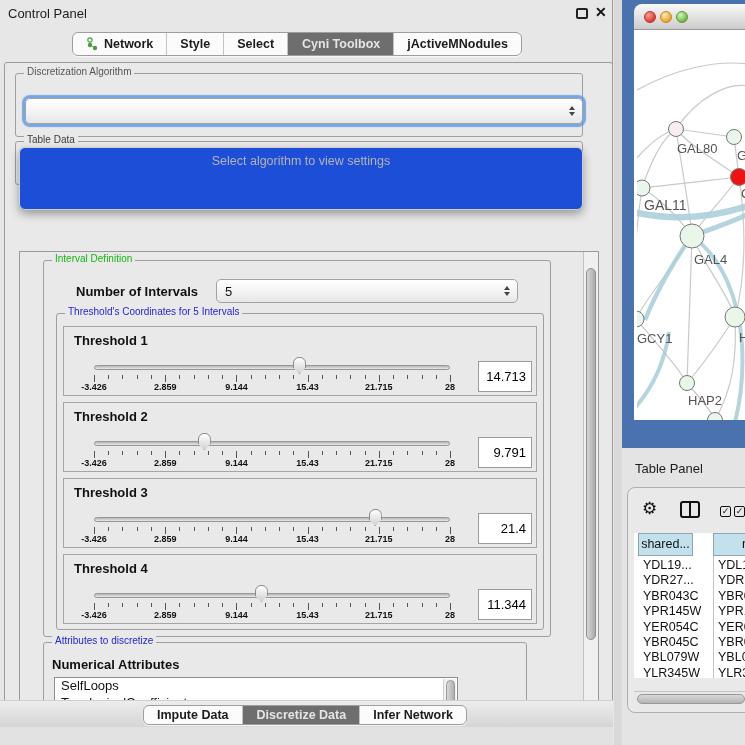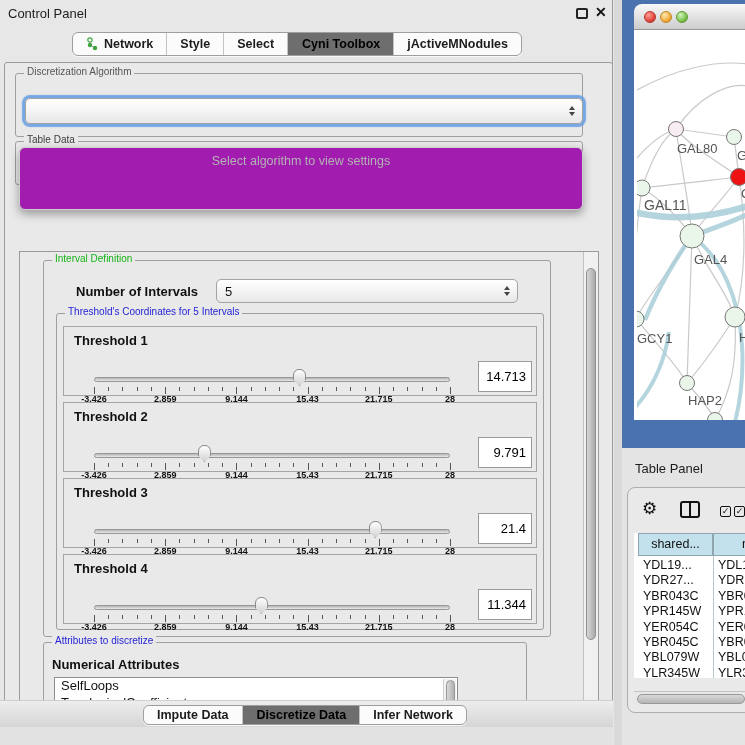--- a/index.html
+++ b/index.html
@@ -10,55 +10,55 @@
   
   .cp { position:absolute; left:0; top:0; width:613px; height:745px; background:#e7e7e7; border-right:1px solid #9a9a9a; }
   .cp-titlebar { position:absolute; left:0; top:0; width:613px; height:26px; }
   .cp-title { position:absolute; left:8px; top:6px; font-size:13px; color:#1d1d1d; }
   .float-btn { position:absolute; left:576px; top:8px; width:12px; height:11px; border:2px solid #222; border-radius:2px; background:transparent; }
   .close-btn { position:absolute; left:595px; top:4px; font-size:14px; font-weight:bold; color:#111; }
 
   .tabbar { position:absolute; display:inline-flex; border:1px solid #9e9e9e; border-radius:6px; background:#fbfbfb; overflow:hidden; box-shadow:0 1px 1px rgba(255,255,255,.8); }
   .tabbar .tab { display:flex; align-items:center; gap:5px; padding:0 13px; font-size:12.5px; font-weight:bold; color:#1c1c1c; border-right:1px solid #c3c3c3; white-space:nowrap; }
   .tabbar .tab:last-child { border-right:none; }
-  .tabbar .tab.sel { background:#6e6e6e; color:#000000;padding-left:14px; }
+  .tabbar .tab.sel { background:#6e6e6e; color:#e5e5e5;padding-left:14px; }
   .tabbar.top { left:72px; top:32px; height:24px; }
   .tabbar.bottom { left:143px; top:705px; height:20px; }
 
   .cp-content { position:absolute; left:4px; top:62px; width:609px; height:640px; border:1px solid #9b9b9b; border-radius:3px; background:#e9e9e9; }
 
   .group { position:absolute; border:1px solid #9f9f9f; border-radius:3px; }
   .gtitle { position:absolute; top:-8px; left:8px; background:#e9e9e9; padding:0 3px; font-size:10px; white-space:nowrap; }
 
   
   .combo { position:absolute; background:linear-gradient(#ffffff,#f3f3f3 55%,#e7e7e7); border:1px solid #a3a3a3; border-radius:5px; font-size:13px; color:#111; display:flex; align-items:center; padding:0 8px; }
   .combo .stepper { position:absolute; right:7px; top:0; bottom:0; display:flex; flex-direction:column; justify-content:center; gap:2px; }
   .combo .stepper i { display:block; width:0; height:0; border-left:3.5px solid transparent; border-right:3.5px solid transparent; }
   .combo .stepper i.up { border-bottom:4px solid #444; }
   .combo .stepper i.dn { border-top:4px solid #444; }
   .combo.focusring { box-shadow:0 0 1px 3px rgba(96,155,227,.85); }
 
   
-  .popup { position:absolute; left:14px; top:84px; width:564px; height:63px; background:#a21caf; border:1px solid #cfcfcf; border-radius:6px; box-shadow:0 4px 10px rgba(0,0,0,.35); z-index:40; }
+  .popup { position:absolute; left:14px; top:84px; width:564px; height:63px; background:#1d4ed8; border:1px solid #cfcfcf; border-radius:6px; box-shadow:0 4px 10px rgba(0,0,0,.35); z-index:40; }
   .popup .prompt { text-align:center; color:#b3b3b3; font-size:12.5px; padding-top:6px; }
   .popup .opt { font-size:13px; color:#000; padding:1px 2px; }
   .popup .opt.hl { font-weight:bold; }
 
   
   .scrollpane { position:absolute; left:14px; top:188px; width:580px; height:480px; border:1px solid #9a9a9a; background:#e9e9e9; }
   .viewport { position:absolute; left:0; top:0; width:563px; height:478px; overflow:hidden; }
   .vscroll { position:absolute; right:0; top:0; width:15px; height:478px; background:#f0f0f0; border-left:1px solid #c2c2c2; }
   .vscroll .thumb { position:absolute; left:2px; width:10px; border-radius:6px; background:linear-gradient(90deg,#d6d6d6,#ababab); border:1px solid #8f8f8f; }
 
   .numlabel { position:absolute; font-size:13px; font-weight:bold; color:#111; }
 
   
   .tbox { position:absolute; left:6px; width:474px; height:70px; border:1px solid #a5a5a5; background:#e9e9e9; }
   .tbox .tlabel { position:absolute; left:10px; top:6px; font-size:13px; font-weight:bold; color:#111; }
-  .slider { position:absolute; left:30px; top:12px; width:356px; height:70px; }
+  .slider { position:absolute; left:30px; top:0; width:356px; height:70px; }
   .slider .track { position:absolute; left:0; top:38px; width:356px; height:5px; border-radius:3px; background:linear-gradient(#b5b5b5,#e9e9e9); border:1px solid #979797; }
   .slider .thumbk { position:absolute; top:30px; width:13px; height:17px; background:linear-gradient(#ffffff,#d2d2d2); border:1px solid #8a8a8a; border-radius:6px 6px 2px 2px; clip-path:polygon(0 0,100% 0,100% 62%,50% 100%,0 62%); }
   .slider .tick { position:absolute; top:48px; width:1px; background:#555; }
   .slider .tick.minor { height:4px; }
   .slider .tick.major { height:7px; }
   .slider .tlab { position:absolute; top:55px; transform:translateX(-50%); font-size:9px; font-weight:bold; color:#111; white-space:nowrap; }
   .vfield { position:absolute; left:414px; top:34px; width:54px; height:31px; background:#fff; border:1px solid #9a9a9a; font-size:13px; color:#000; text-align:right; line-height:29px; padding-right:5px; }
 
   
   .attrlist { position:absolute; background:#fff; border:1px solid #8d8d8d; font-size:13px; color:#111; overflow:hidden; }
@@ -435,21 +435,21 @@
 
   <div class="tp-region">
     <span class="tp-title">Table Panel</span>
     <div class="tp-panel">
       <span class="gear">⚙</span>
       <span class="splitcols"></span>
       <span class="cbox" style="left:92px;">✓</span>
       <span class="cbox" style="left:106px;">✓</span>
 
       <div class="tp-table">
-        <div class="tp-head" style="left:4px;width:75px;">shared...</div>
+        <div class="tp-head" style="left:4px;width:55px;">shared...</div>
         <div class="tp-head" style="left:79px;width:80px;text-align:left;padding-left:28px;">n</div>
         <div class="tp-body" id="tpBody">
           <div class="coldiv" style="left:79px;"></div>
         <div class="tp-row" style="top: 2px;">
               <span style="left: 9px;">YDL19...</span>
               <span style="left: 84px;">YDL1</span>
             </div>
             <div class="tp-row" style="top: 17.4px;">
               <span style="left: 9px;">YDR27...</span>
               <span style="left: 84px;">YDR2</span>

